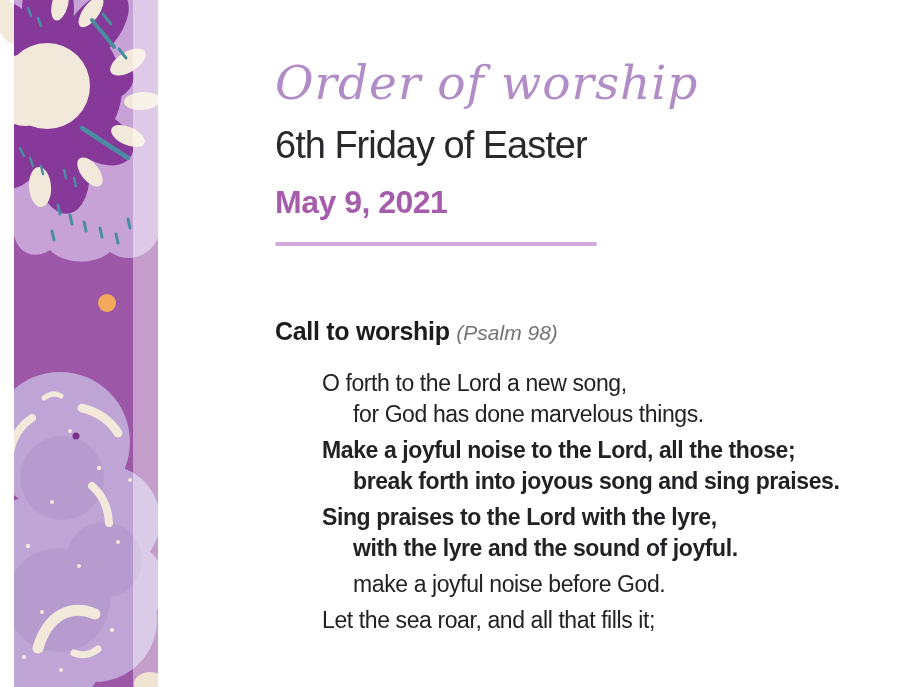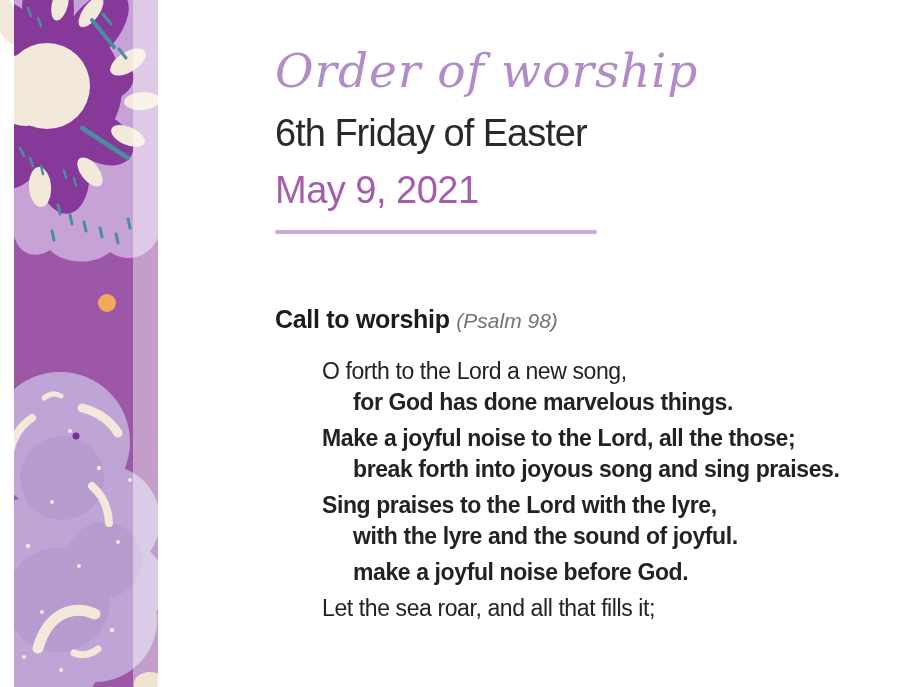--- a/index.html
+++ b/index.html
@@ -12,21 +12,21 @@
   .page {
     position: relative;
     width: 900px; height: 687px;
     background: #ffffff;
   }
   .banner {
     position: absolute; left: 0; top: 0;
     width: 160px; height: 687px;
   }
   .content {
-    position: absolute; left: 275px; top: 0;
+    position: absolute; left: 275px; top: 12px;
     width: 620px; height: 566px;
   }
   .script-title {
     position: absolute; left: 0; top: 42px;
     font-family: "DejaVu Serif", serif;
     font-style: italic;
     font-size: 47px;
     line-height: 58px;
     color: var(--script-color, #b18cc6);
     letter-spacing: 1px;
@@ -36,23 +36,23 @@
     position: absolute; left: 0; top: 110px;
     font-size: 38px;
     line-height: 46px;
     font-weight: 400;
     letter-spacing: -1px;
     color: #29282c;
     white-space: nowrap;
   }
   .date-line {
     position: absolute; left: 0; top: 168px;
-    font-size: 38px;
+    font-size: 32px;
     line-height: 44px;
-    font-weight: 400;
+    font-weight: 700;
     letter-spacing: -0.5px;
     color: var(--accent, #a55cab);
     white-space: nowrap;
   }
   .rule {
     position: absolute; left: 0; top: 230px;
     width: 322px; height: 4px;
     background: var(--rule-color, #cfa9da);
     border-radius: 2px;
   }
@@ -78,21 +78,21 @@
   }
   .stanza {
     margin: 0 0 5px 0;
     font-size: 23px;
     line-height: 31px;
     letter-spacing: -0.4px;
     color: var(--text-color, #222226);
   }
   .stanza.bold { font-weight: 700; }
   .stanza .l1 { padding-left: 47px; white-space: nowrap; }
-  .stanza .l2 { padding-left: 78px; white-space: nowrap; font-weight: bold; }
+  .stanza .l2 { padding-left: 78px; white-space: nowrap; }
 </style>
 </head>
 <body>
 
 <div class="page">
 
   <div class="banner">
     <svg width="160" height="687" viewBox="0 0 160 687" xmlns="http://www.w3.org/2000/svg" aria-hidden="true">
       <defs>
         <clipPath id="bc">

